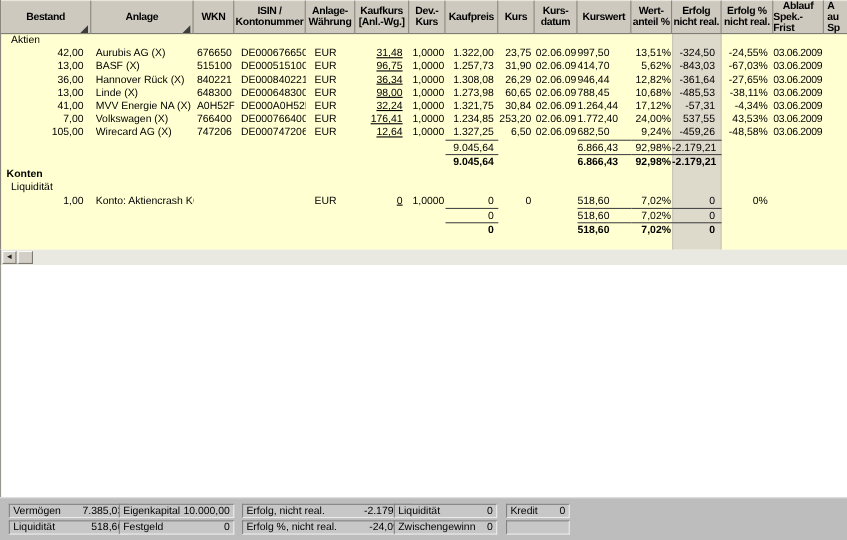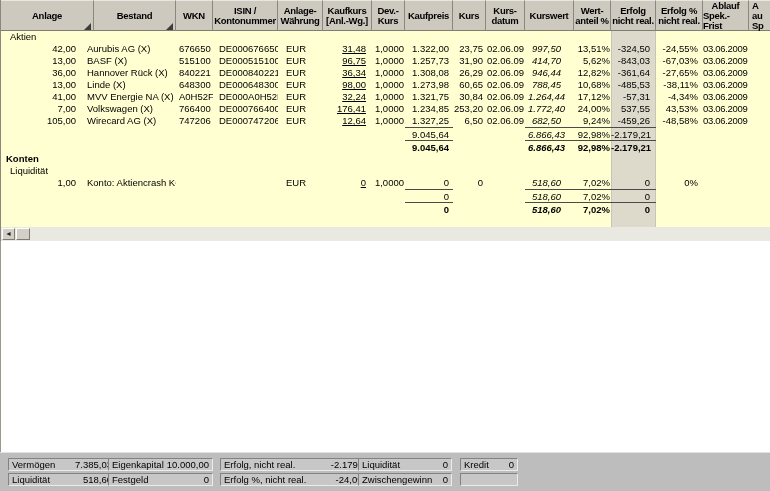--- a/index.html
+++ b/index.html
@@ -37,21 +37,21 @@
   .c-bestand{ text-align:right; padding-right:7px; }
   .c-anlage{ text-align:left; padding-left:4px; }
   .c-wkn{ text-align:left; padding-left:3px; }
   .c-isin{ text-align:left; padding-left:6px; }
   .c-waehrung{ text-align:left; padding-left:8px; }
   .c-kaufkurs{ text-align:right; padding-right:6px;text-decoration:underline; }
   .c-devkurs{ text-align:right; padding-right:1px; }
   .c-kaufpreis{ text-align:right; padding-right:4px; }
   .c-kurs{ text-align:right; padding-right:3px; }
   .c-kursdatum{ text-align:center; }
-  .c-kurswert{ text-align:center; padding-right:6px;font-style:italic; }
+  .c-kurswert{ text-align:left; padding-right:6px; }
   .c-wertanteil{ text-align:right; padding-right:1px; }
   .c-erfolg{ text-align:right; padding-right:6px; }
   .c-erfolgproz{ text-align:right; padding-right:5px; }
   .c-ablauf{ text-align:left; letter-spacing:-0.3px; }
   .c-cut{ }
 
   
   .hscroll { position:absolute; left:0; top:227px; width:770px; height:14px; background:#E9E8E1; border-left:1px solid #8a877e; }
   .sb-btn { position:absolute; left:1px; top:1px; width:13px; height:12px; background:#D3CFC6;
             border:1px solid; border-color:#ffffff #7d7a72 #7d7a72 #ffffff;
@@ -76,25 +76,25 @@
   .b0{left:8px;width:108px}.b1{left:108px;width:105px}.b2{left:220px;width:155px}.b3{left:358px;width:94px}.b4{left:460px;width:58px}
 </style>
 </head>
 <body>
 
 <div class="screen">
 
   <div class="grid-area">
     <div class="col-shade"></div>
     <div class="grid-header">
+        <div class="hcell w0 sort">
+          <div>Bestand</div>
+        </div>
         <div class="hcell w1 sort">
           <div>Anlage</div>
-        </div>
-        <div class="hcell w0 sort">
-          <div>Bestand</div>
         </div>
         <div class="hcell w2">
           <div>WKN</div>
         </div>
         <div class="hcell w3">
           <div>ISIN /</div>
           <div>Kontonummer</div>
         </div>
         <div class="hcell w4">
           <div>Anlage-</div>

